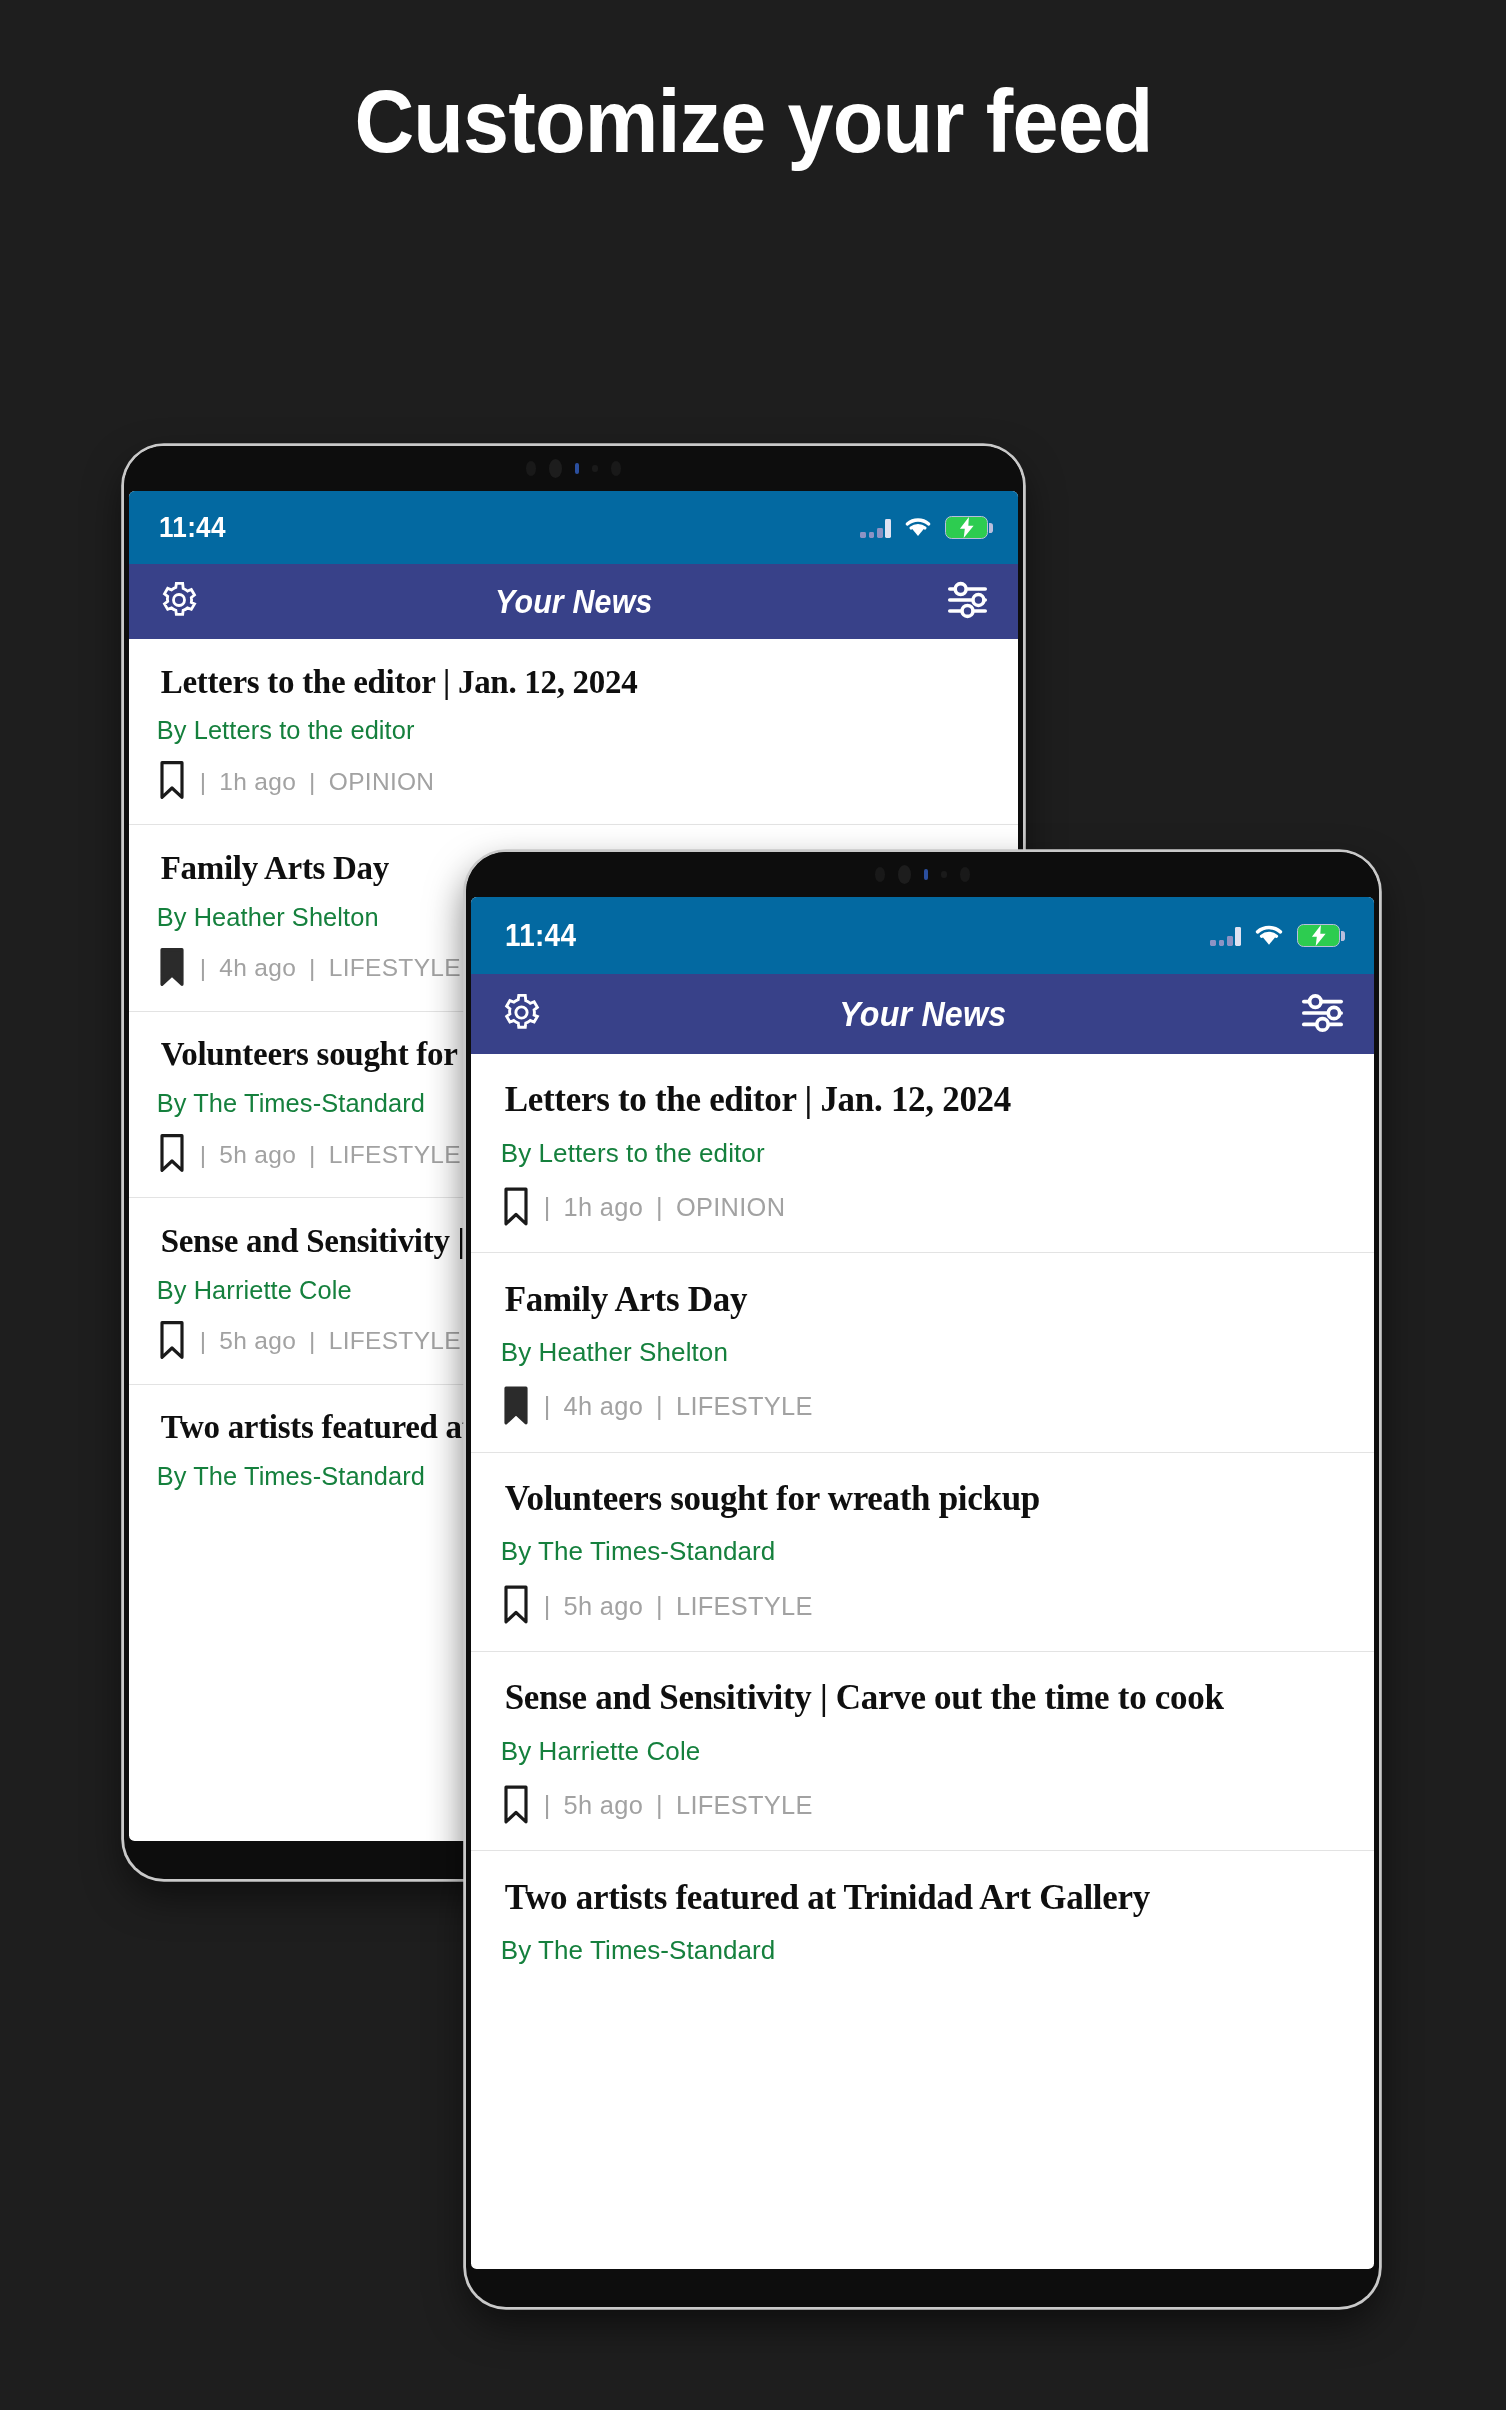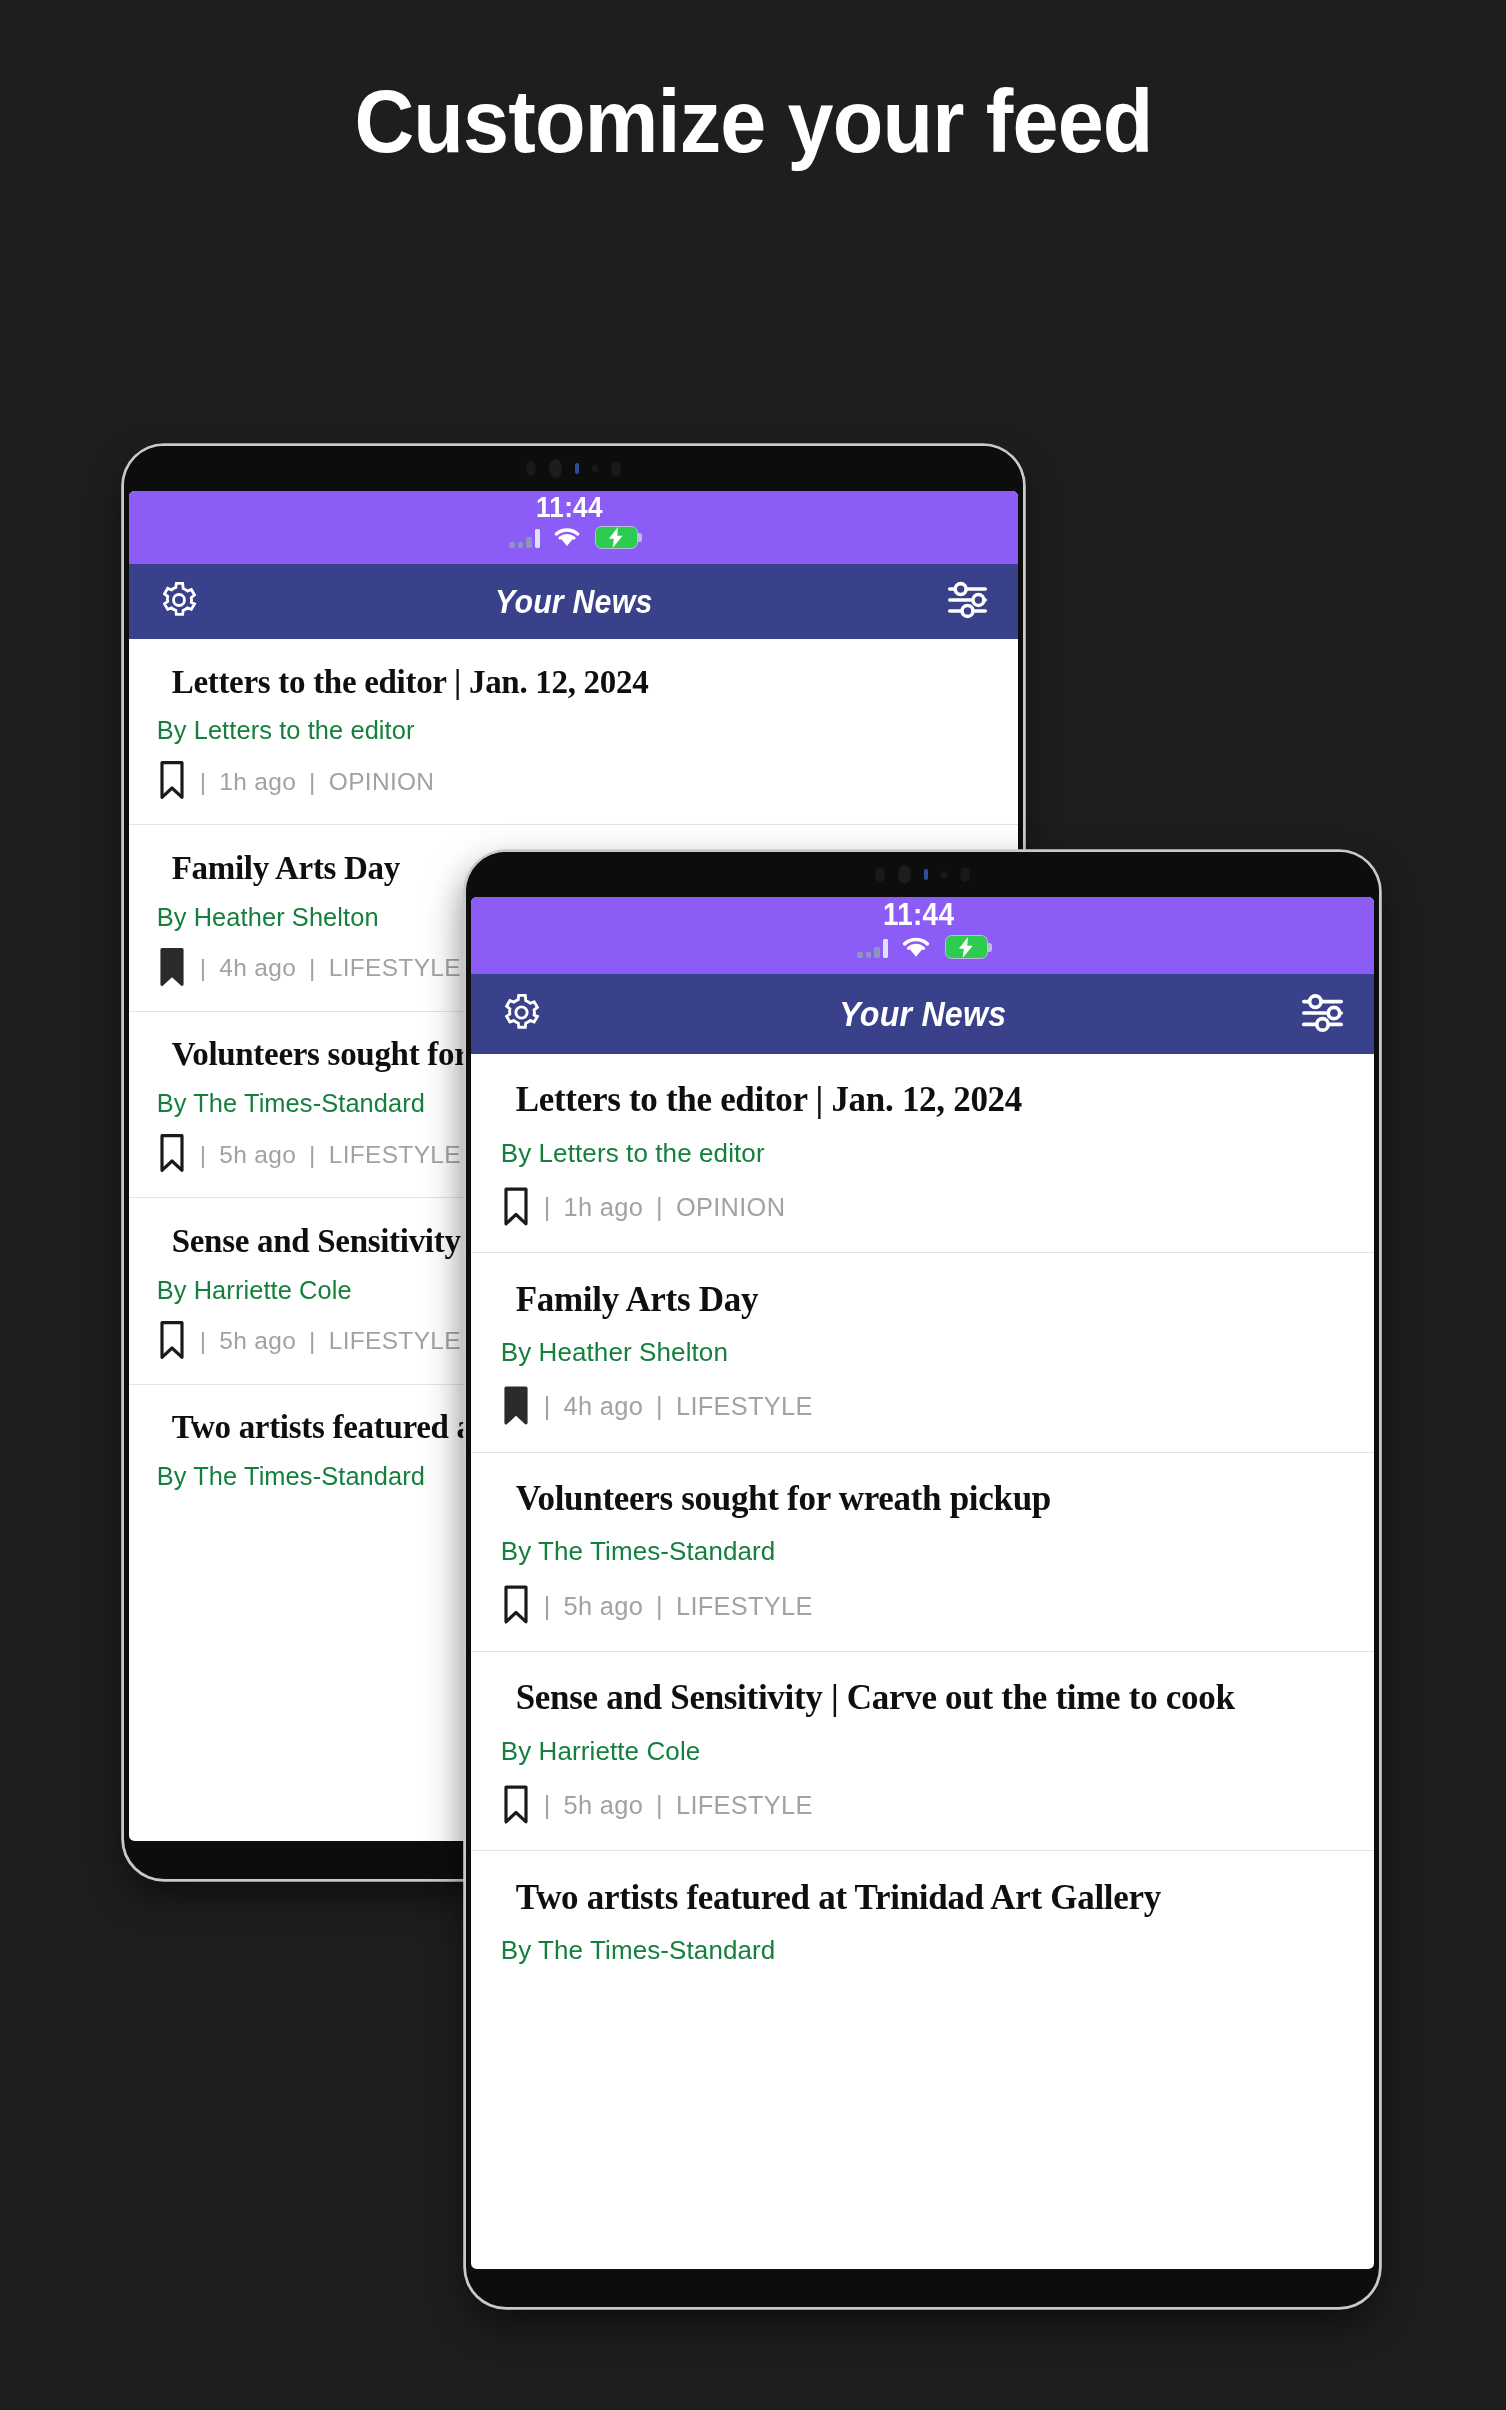--- a/index.html
+++ b/index.html
@@ -82,27 +82,27 @@
     right: 4.7px;
     top: 45px;
     bottom: 38px;
     background: #ffffff;
     border-radius: 5.6px;
     overflow: hidden;
   }
 
   
   .statusbar {
-    background: #8b5cf6;
+    background: #0369a1;
     height: 77px;
     display: flex;
     align-items: center;
+    justify-content: space-between;
     padding: 0 34px;
     box-sizing: border-box;
-    flex-direction: column;
   }
   .clock {
     color: #ffffff;
     font-size: 31px;
     font-weight: bold;
     letter-spacing: 0.3px;
     transform: scaleX(0.9);
     transform-origin: left center;
   }
   .status-icons {
@@ -191,21 +191,21 @@
     cursor: pointer;
   }
   .article:last-child { border-bottom: none; }
   .headline {
     font-family: "Liberation Serif", serif;
     font-weight: bold;
     font-size: 35px;
     line-height: 1.18;
     color: #0f0f0f;
     letter-spacing: -0.3px;
-    margin: 0 0 17px 15px;
+    margin: 0 0 17px 4px;
   }
   .byline {
     font-size: 26px;
     color: #15803d;
     margin: 0 0 17px 0;
     letter-spacing: 0.1px;
   }
   .meta-row {
     display: flex;
     align-items: center;

